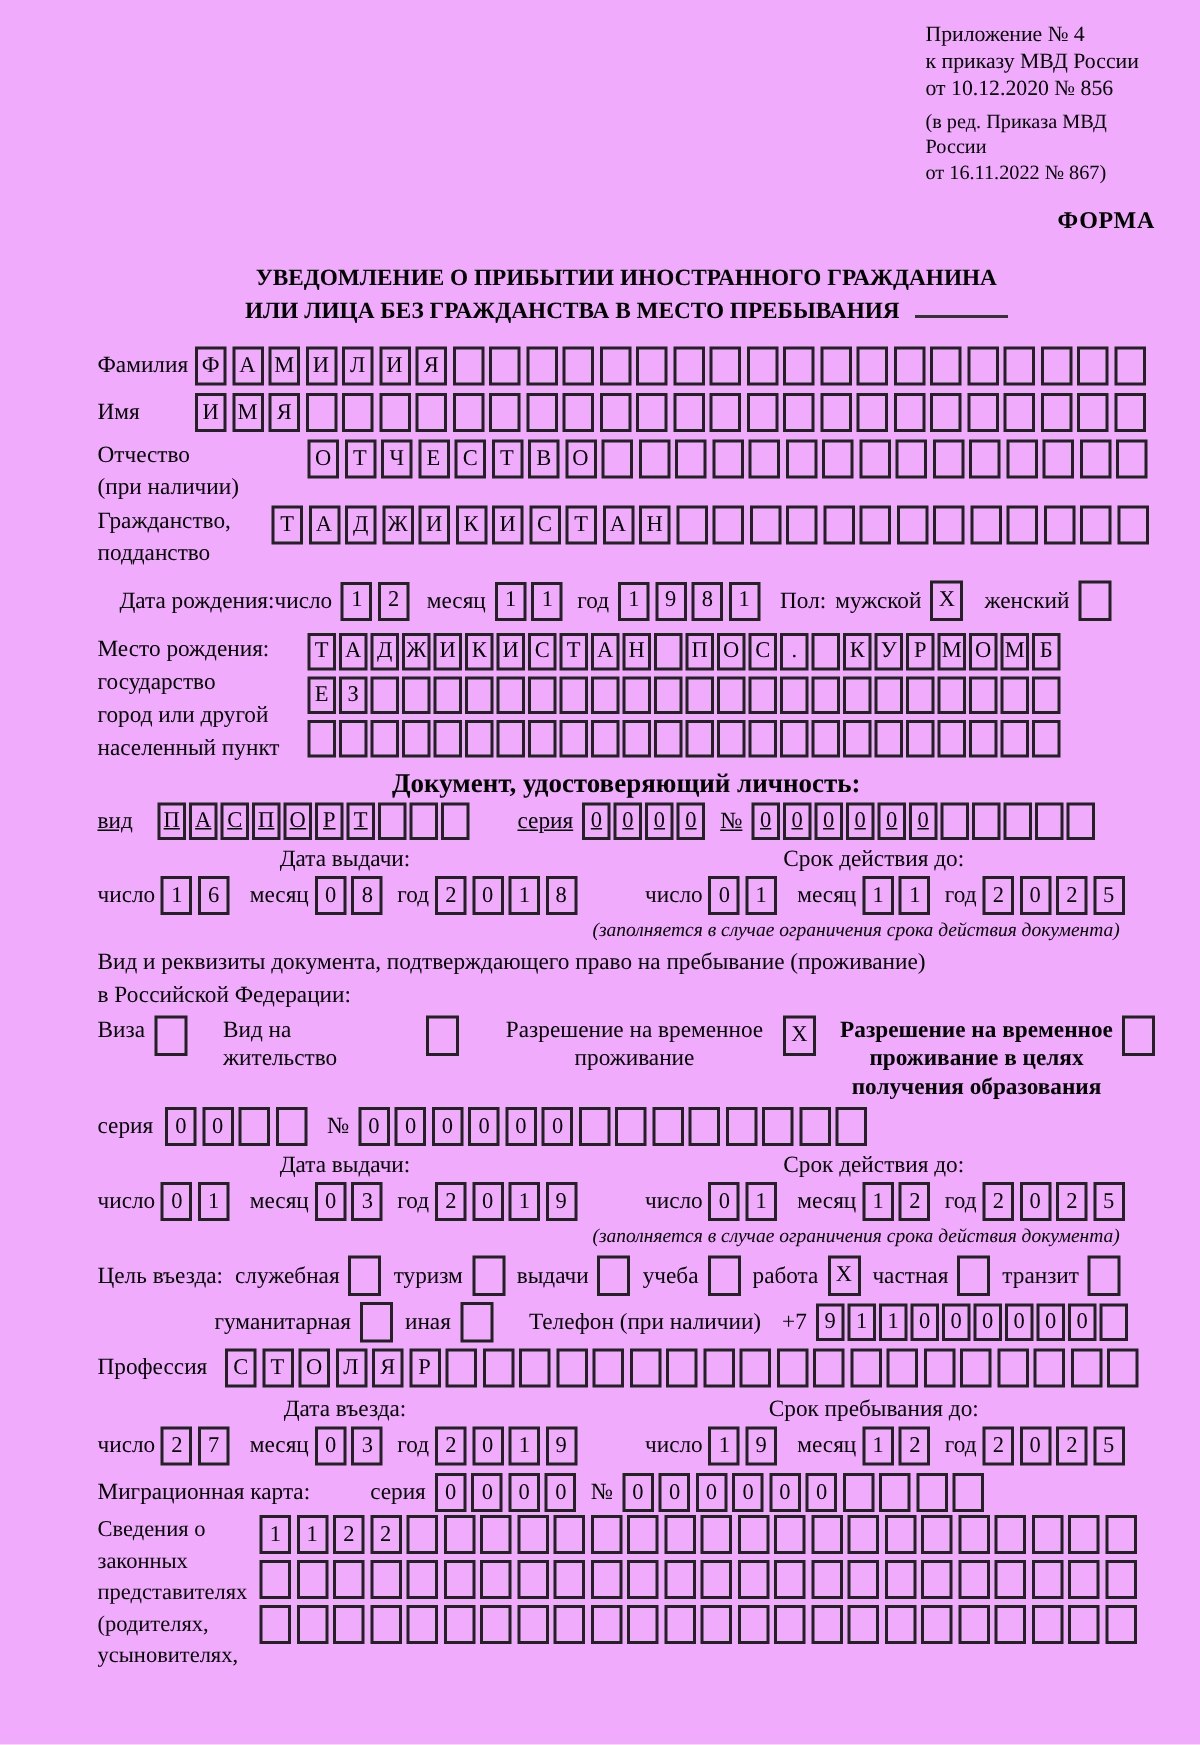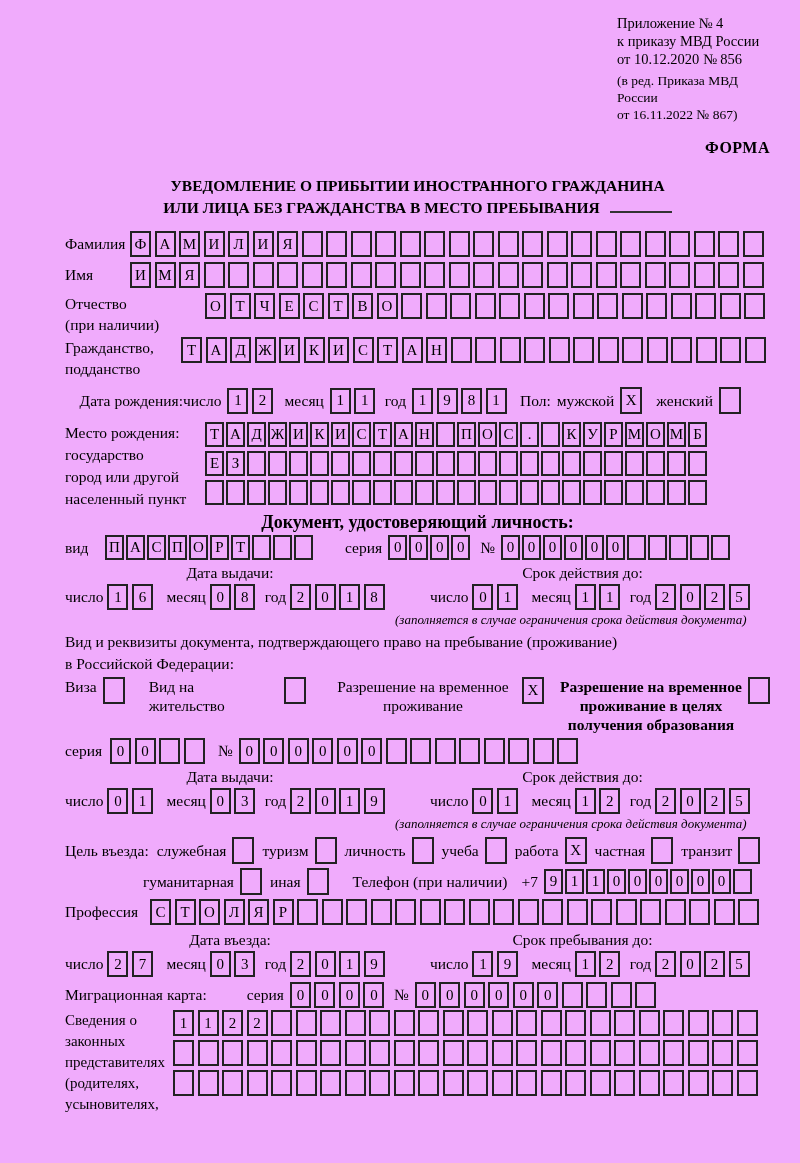--- a/index.html
+++ b/index.html
@@ -321,21 +321,21 @@
           <span class="cell"></span>
           <span class="cell"></span>
           <span class="cell"></span>
           <span class="cell"></span>
           <span class="cell"></span>
         </div>
     </span>
   </div>
 
   <div class="subhead">Документ, удостоверяющий личность:</div>
-  <div class="frow" style="margin-top:2px;">
+  <div class="frow" style="margin-top:2px;text-decoration:underline;">
     <span class="lbl w40">вид</span>
     <span class="cells sm">
         <span class="cell">П</span>
         <span class="cell">А</span>
         <span class="cell">С</span>
         <span class="cell">П</span>
         <span class="cell">О</span>
         <span class="cell">Р</span>
         <span class="cell">Т</span>
         <span class="cell"></span>
@@ -516,21 +516,21 @@
     <span class="lbl">Цель въезда:</span>
     <span class="opt">
       <span class="optlab">служебная</span>
       <span class="cb"></span>
     </span>
     <span class="opt">
       <span class="optlab">туризм</span>
       <span class="cb"></span>
     </span>
     <span class="opt">
-      <span class="optlab">личность</span>
+      <span class="optlab">выдачи</span>
       <span class="cb"></span>
     </span>
     <span class="opt">
       <span class="optlab">учеба</span>
       <span class="cb"></span>
     </span>
     <span class="opt">
       <span class="optlab">работа</span>
       <span class="cb">X</span>
     </span>

